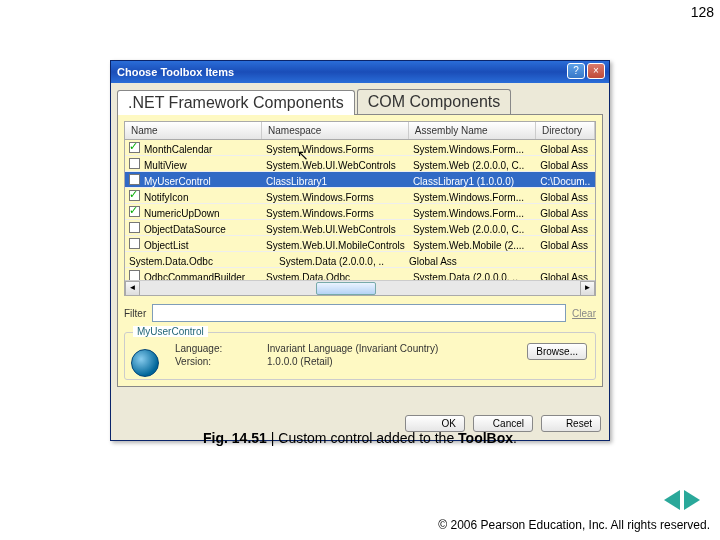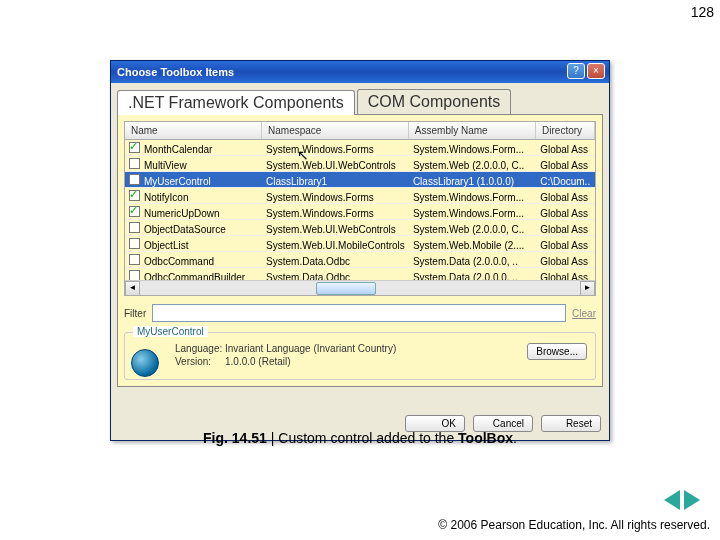--- a/index.html
+++ b/index.html
@@ -121,21 +121,21 @@
   .hscroll .arrow{width:15px;height:15px;background:linear-gradient(#f8f8f8,#ddd);border:1px solid #aaa;font-size:8px;text-align:center;line-height:12px;}
   .hscroll .track{flex:1;position:relative;}
   .hscroll .thumb{position:absolute;left:40%;width:60px;height:13px;top:1px;background:linear-gradient(#eaf3ff,#b5d3f5);border:1px solid #7aa;border-radius:2px;}
   .filter-row{display:flex;align-items:center;margin-top:8px;gap:6px;}
   .filter-row label{font-size:10px;color:#333;}
   .filter-input{flex:1;height:18px;border:1px solid #7f9db9;background:#fff;}
   .linklabel{font-size:10px;color:#888;text-decoration:underline;}
   .groupbox{border:1px solid #ccc;margin-top:10px;padding:8px 10px 10px 10px;position:relative;border-radius:3px;}
   .groupbox .legend{position:absolute;top:-7px;left:8px;background:#fff;padding:0 4px;font-size:10px;color:#267;}
   .infoline{display:flex;font-size:10px;margin:2px 0;color:#333;}
-  .infoline .lbl{width:50px;}
+  .infoline .lbl{width:92px;}
   .infoline .val{flex:1;}
   .globe{width:28px;height:28px;border-radius:50%;background:radial-gradient(circle at 35% 35%,#8ce,#069 70%);position:absolute;left:6px;top:16px;border:1px solid #047;}
   .infoindent{margin-left:40px;}
   .browse{position:absolute;right:8px;top:10px;}
   .btn{display:inline-block;min-width:60px;padding:2px 8px;font-size:10px;background:linear-gradient(#fff,#e6e6e6);border:1px solid #888;border-radius:3px;text-align:right;color:#000;}
   .dlg-buttons{display:flex;justify-content:flex-end;gap:8px;padding:8px;background:#ece9d8;}
   .caption{position:absolute;left:0;right:0;top:430px;text-align:center;font-family:Arial;font-size:14px;color:#000;}
   .caption b{font-weight:bold;}
   .footer{position:absolute;bottom:8px;right:10px;font-family:Arial;font-size:12px;color:#000;display:flex;align-items:center;gap:4px;}
   .navtri{width:0;height:0;border-top:10px solid transparent;border-bottom:10px solid transparent;}
@@ -209,21 +209,20 @@
             <div class="gc c2">System.Web (2.0.0.0, C..</div>
             <div class="gc c3">Global Ass</div>
           </div>
           <div class="gr">
             <div class="gc c0"><span class="chk"></span><span>ObjectList</span></div>
             <div class="gc c1">System.Web.UI.MobileControls</div>
             <div class="gc c2">System.Web.Mobile (2....</div>
             <div class="gc c3">Global Ass</div>
           </div>
           <div class="gr">
-            <div class="gc c0"><span class="chk"></span><span>OdbcCommand</span></div>
             <div class="gc c1">System.Data.Odbc</div>
             <div class="gc c2">System.Data (2.0.0.0, ..</div>
             <div class="gc c3">Global Ass</div>
           </div>
           <div class="gr">
             <div class="gc c0"><span class="chk"></span><span>OdbcCommandBuilder</span></div>
             <div class="gc c1">System.Data.Odbc</div>
             <div class="gc c2">System.Data (2.0.0.0, ..</div>
             <div class="gc c3">Global Ass</div>
           </div>

